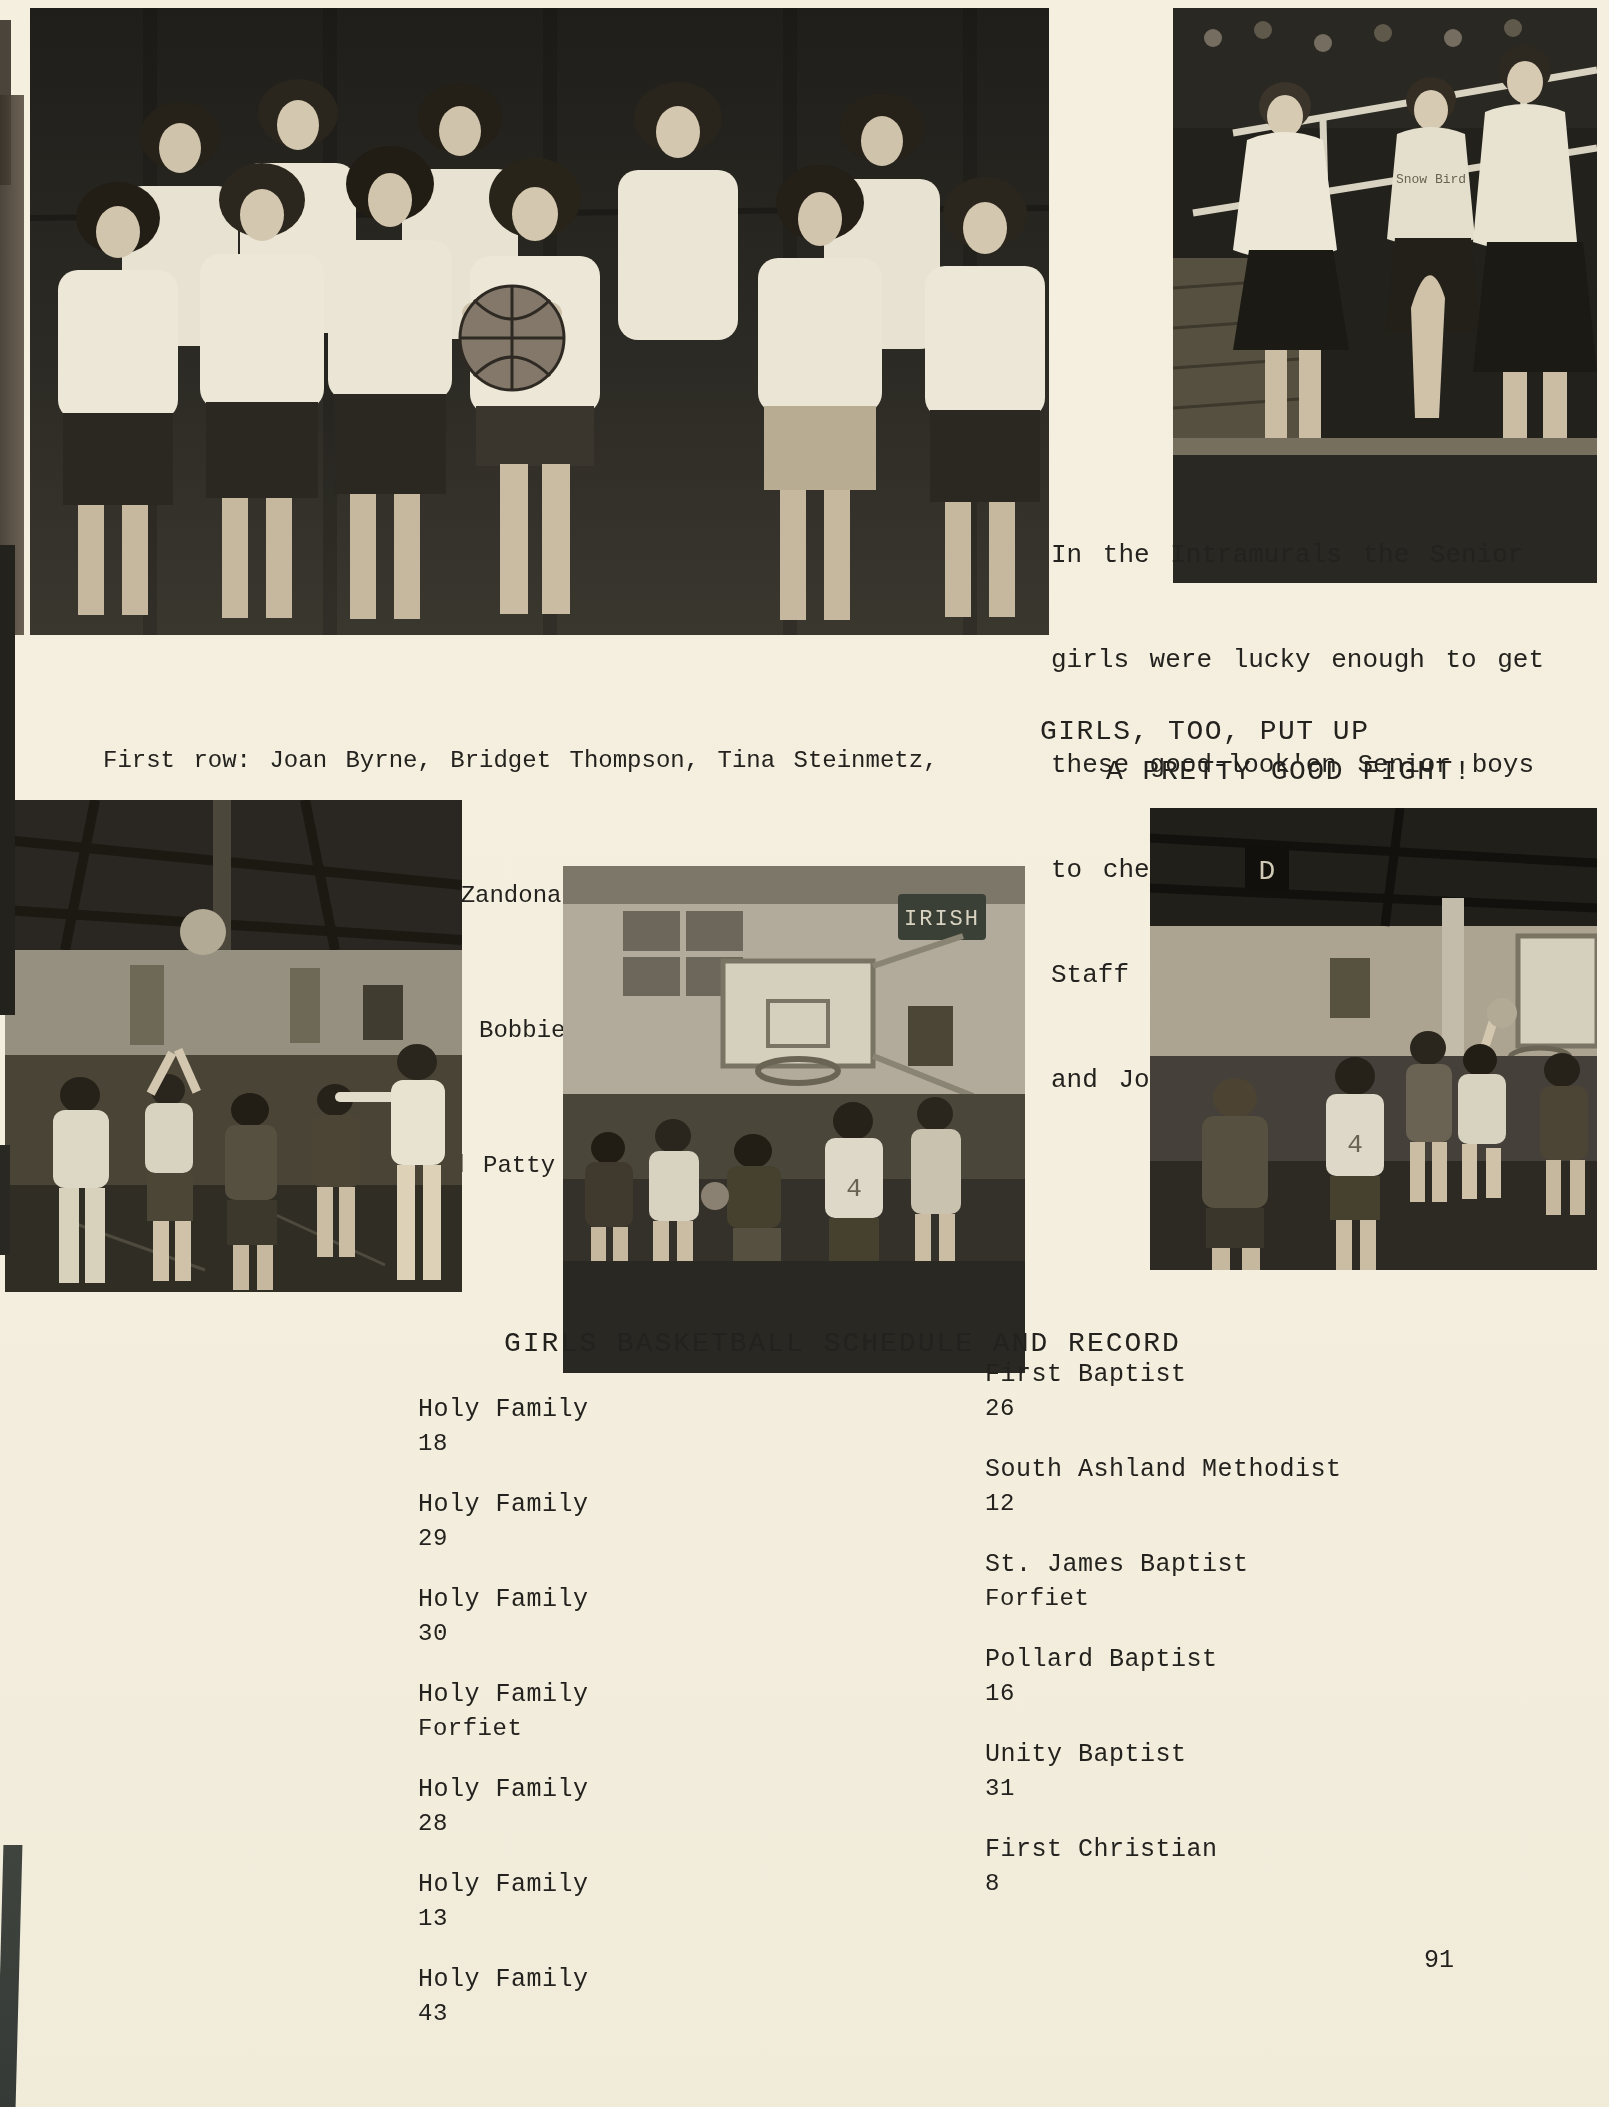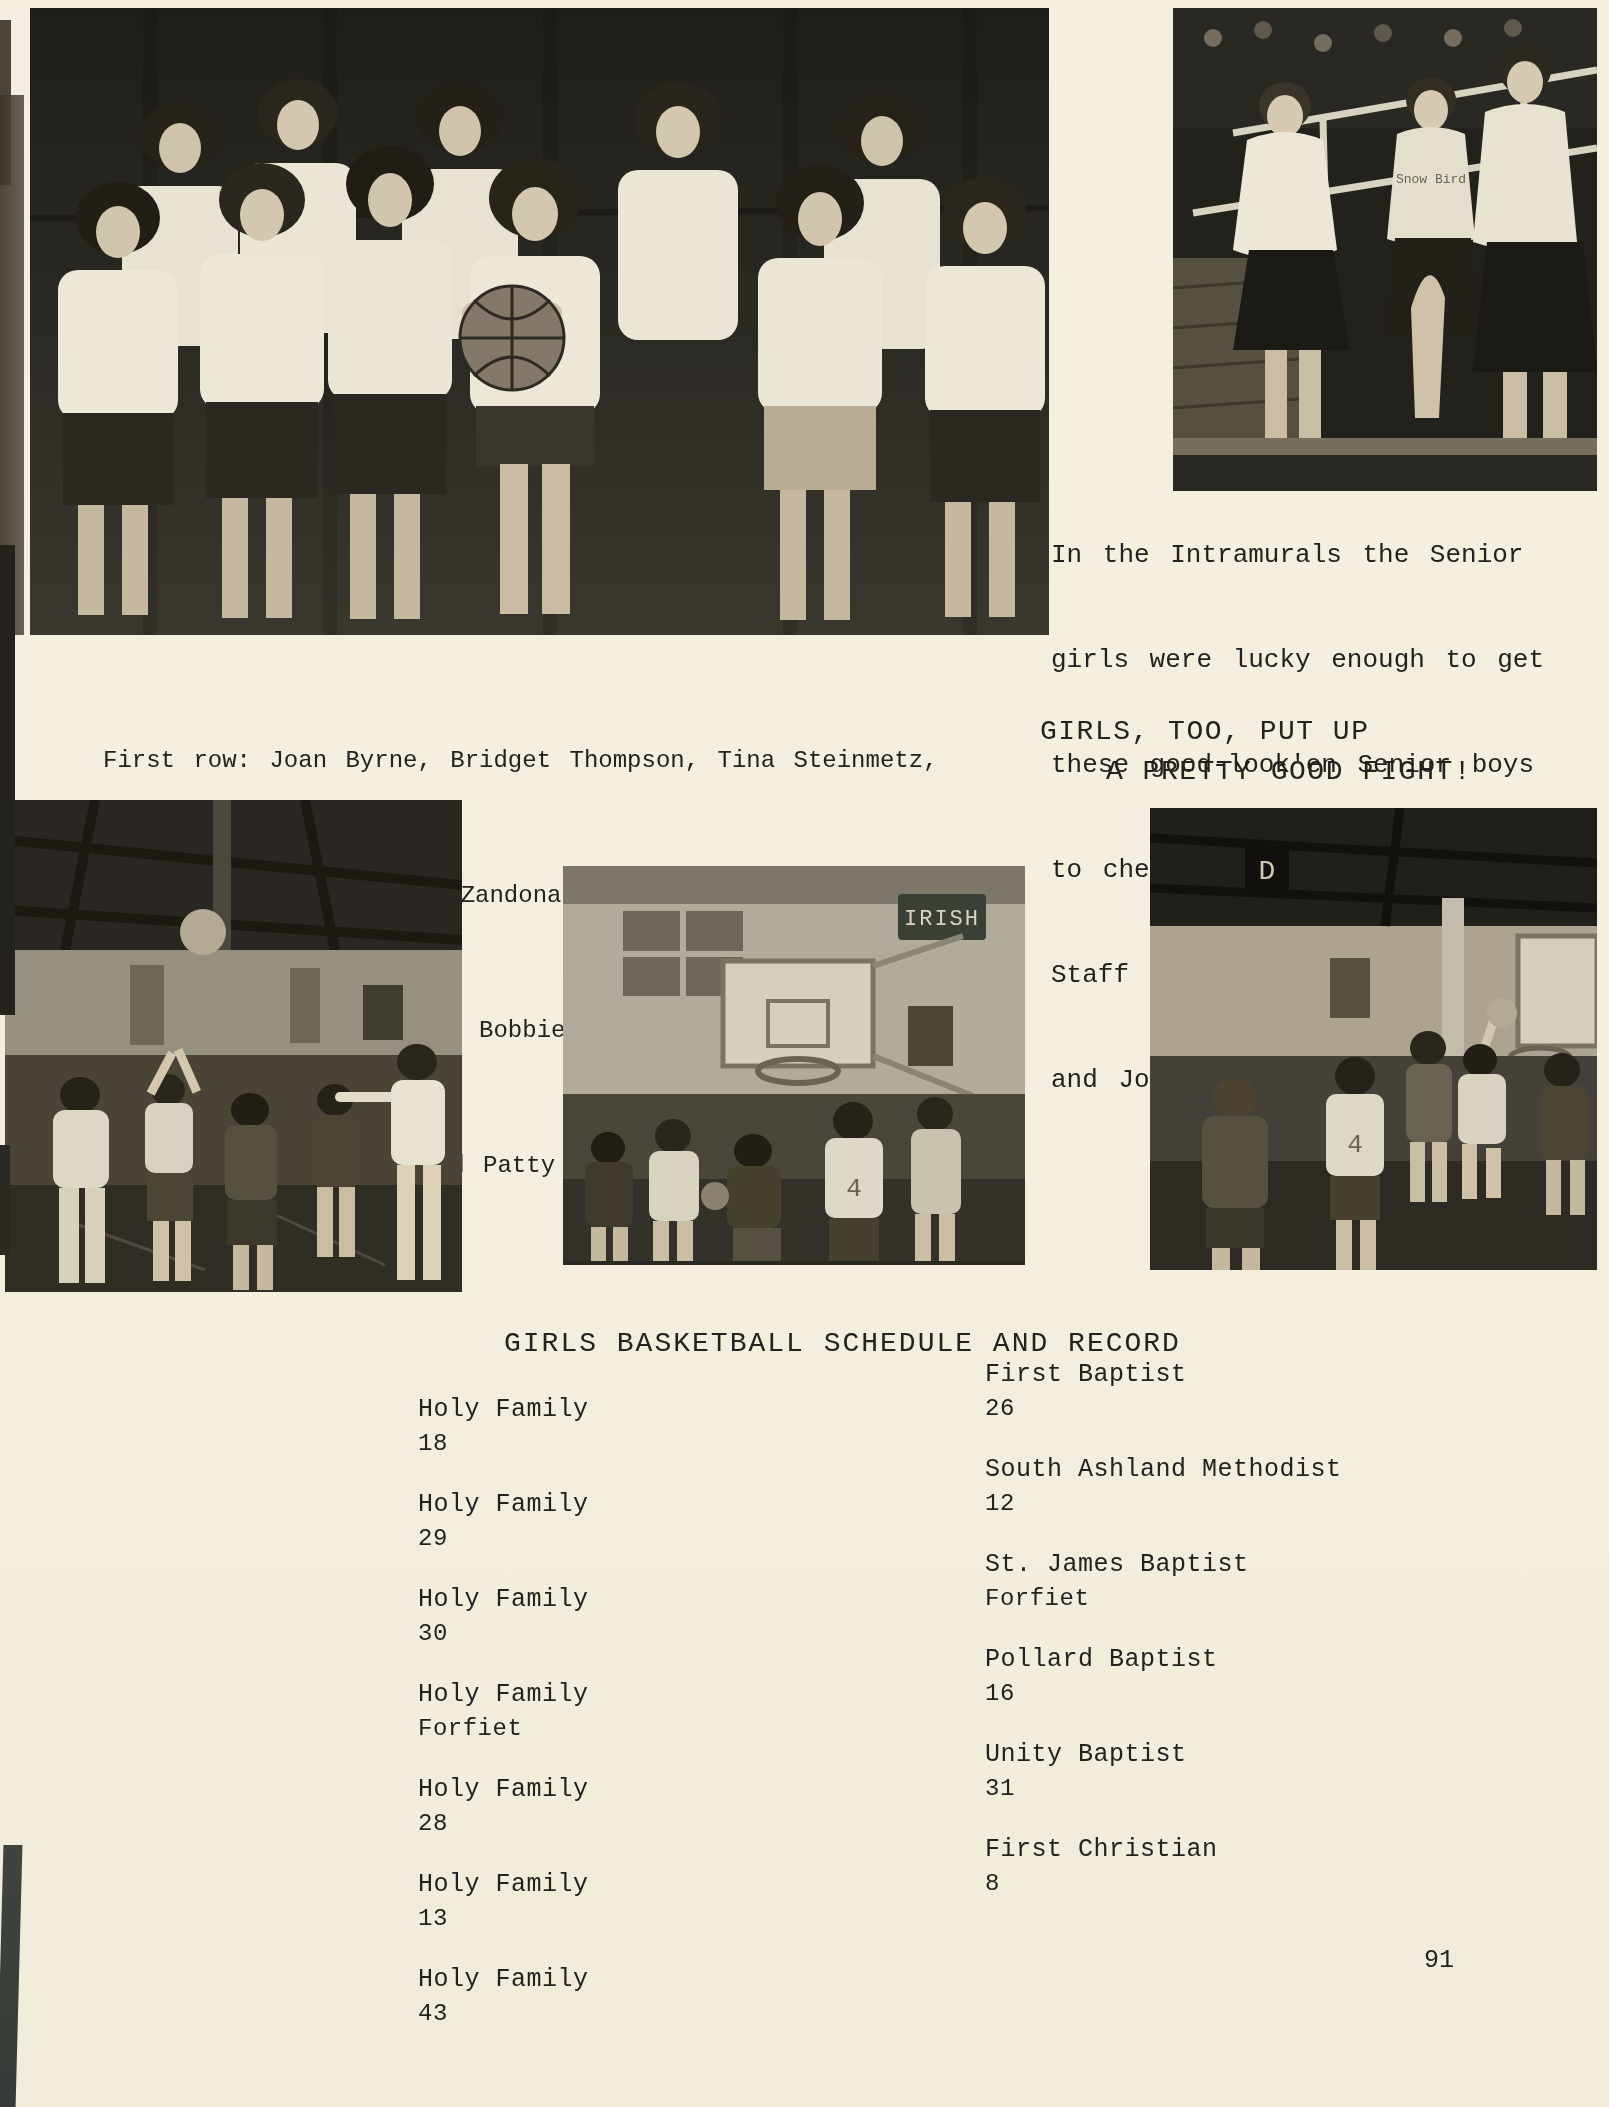--- a/index.html
+++ b/index.html
@@ -129,21 +129,21 @@
 
       <g>
         <ellipse cx="448" cy="305" rx="16" ry="12" fill="#cfc3ab"></ellipse>
         <ellipse cx="516" cy="305" rx="16" ry="12" fill="#cfc3ab"></ellipse>
         <circle cx="482" cy="330" r="52" fill="#83786a" stroke="#2e2a23" stroke-width="3"></circle>
         <path d="M430,330 h104 M482,278 v104 M444,292 q38,38 76,0 M444,368 q38,-38 76,0" stroke="#2e2a23" stroke-width="3" fill="none"></path>
       </g>
     </svg>
   </div>
 
-  <div class="photo" style="left:1173px;top:8px;width:424px;height:483px;">
+  <div class="photo" style="left:1173px;top:8px;width:424px;height:575px;">
     <svg width="424" height="447" viewBox="0 0 424 447">
       <rect width="424" height="447" fill="#23211c"></rect>
       <g opacity="0.8">
         <rect x="0" y="0" width="424" height="120" fill="#2c2a24"></rect>
         <circle cx="40" cy="30" r="9" fill="#8a8172"></circle>
           <circle cx="90" cy="22" r="9" fill="#6f6758"></circle>
         <circle cx="150" cy="35" r="9" fill="#8a8172"></circle>
           <circle cx="210" cy="25" r="9" fill="#6f6758"></circle>
         <circle cx="280" cy="30" r="9" fill="#8a8172"></circle>
           <circle cx="340" cy="20" r="9" fill="#6f6758"></circle>
@@ -264,21 +264,21 @@
             <ellipse cx="412" cy="262" rx="20" ry="18" fill="#2b261d"></ellipse>
             <rect x="330" y="292" width="64" height="10" rx="5" fill="#e2ddcb"></rect>
             <rect x="386" y="280" width="54" height="85" rx="12" fill="#e8e3d1"></rect>
             <rect x="392" y="365" width="18" height="115" fill="#ddd2b8"></rect>
             <rect x="418" y="365" width="18" height="115" fill="#ddd2b8"></rect>
           </g>
       </g>
     </svg>
   </div>
 
-  <div class="photo" style="left:563px;top:866px;width:462px;height:399px;">
+  <div class="photo" style="left:563px;top:866px;width:462px;height:507px;">
     <svg width="462" height="395" viewBox="0 0 462 395">
       <rect width="462" height="395" fill="#b2ab9b"></rect>
       <rect x="0" y="0" width="462" height="38" fill="#7d776a"></rect>
       <g>
         <rect x="60" y="45" width="120" height="85" fill="#6c675a"></rect>
         <line x1="120" y1="45" x2="120" y2="130" stroke="#b2ab9b" stroke-width="6"></line>
         <line x1="60" y1="88" x2="180" y2="88" stroke="#b2ab9b" stroke-width="6"></line>
       </g>
       <g>
         <rect x="335" y="28" width="88" height="46" rx="4" fill="#3b4036"></rect>

